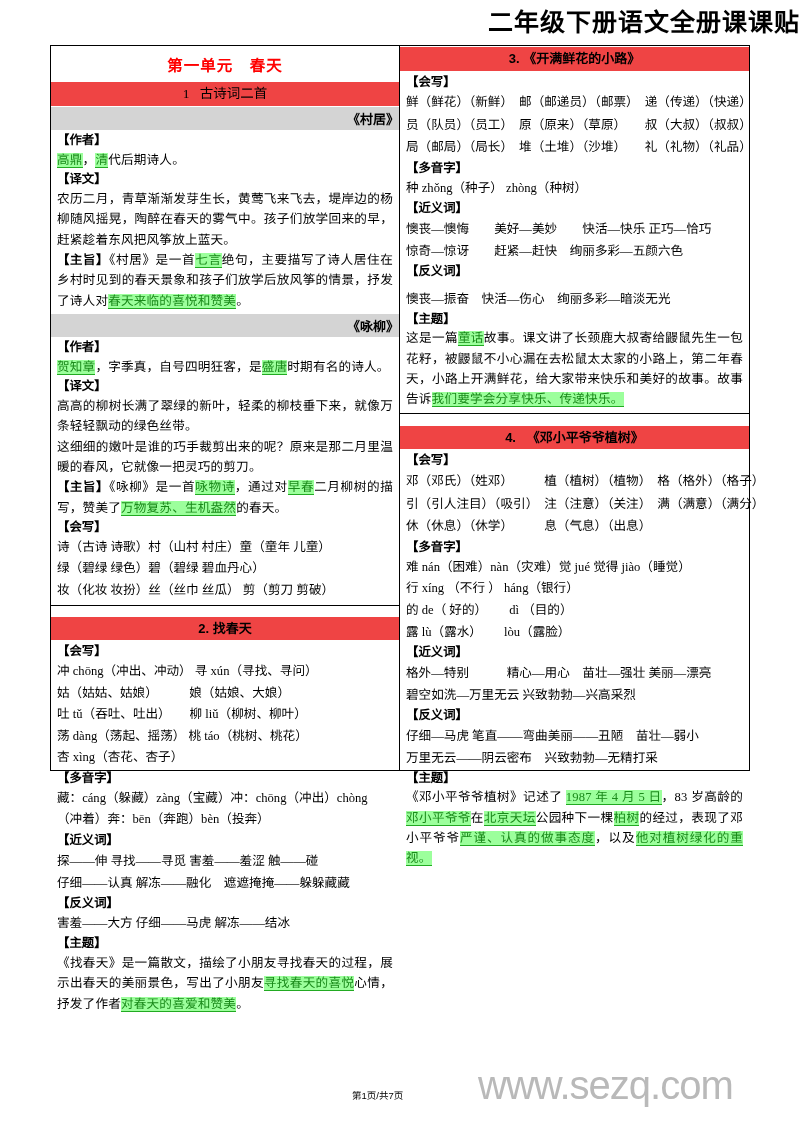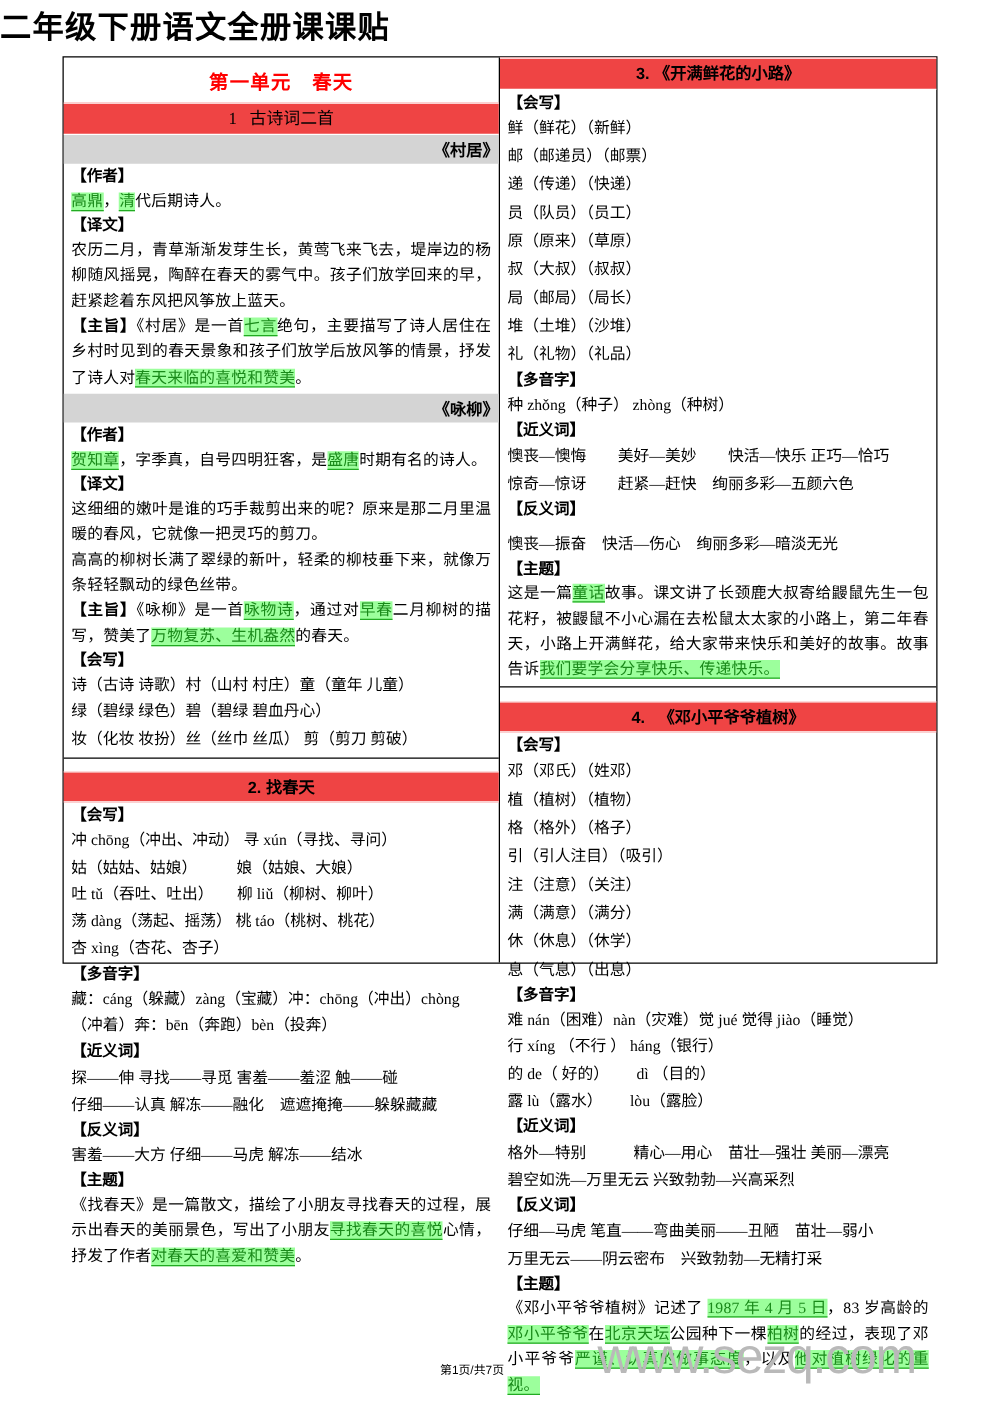--- a/index.html
+++ b/index.html
@@ -8,21 +8,21 @@
     background:#ffffff;
     font-family:"Liberation Serif","DejaVu Serif",serif;
     color:#000;
     position:relative;
     overflow:hidden;
   }
   .page{position:relative;width:800px;height:1131px;box-sizing:border-box;}
 
   
   .doc-title{
-    text-align:left;
+    text-align:right;
     font-family:"Liberation Serif","DejaVu Serif",serif;
     font-size:25px;
     font-weight:700;
     letter-spacing:1px;
     padding-top:8px;
     padding-bottom:22px;
     line-height:1.2;
   }
 
   
@@ -111,21 +111,21 @@
   }
 
   
   .charline{
     font-size:12.6px;
     line-height:1.72;
     white-space:nowrap;
   }
   .two-col-chars{
     display:grid;
-    grid-template-columns:1fr;
+    grid-template-columns:1fr 1fr 1fr;
     column-gap:6px;
     font-size:12.6px;
     line-height:1.8;
   }
   .two-col-chars span{white-space:nowrap;}
   .kai{font-family:"Liberation Serif","DejaVu Serif",serif;}
 
   .wordgrid{
     font-size:12.6px;
     line-height:1.75;
@@ -189,22 +189,22 @@
 
           <p class="para kai"><span class="lbl" style="display:inline">【主旨】</span><span>《村居》是一首</span><span class="hl">七言</span><span>绝句，主要描写了诗人居住在乡村时见到的春天景象和孩子们放学后放风筝的情景，抒发了诗人对</span><span class="hl">春天来临的喜悦和赞美</span><span>。</span></p>
         </div>
 
         <div class="poem-bar">《咏柳》</div>
         <div class="body">
           <span class="lbl">【作者】</span>
           <p class="para kai"><span class="hl">贺知章</span><span>，字季真，自号四明狂客，是</span><span class="hl">盛唐</span><span>时期有名的诗人。</span></p>
 
           <span class="lbl">【译文】</span>
+          <p class="para kai">高高的柳树长满了翠绿的新叶，轻柔的柳枝垂下来，就像万条轻轻飘动的绿色丝带。</p>
           <p class="para kai">这细细的嫩叶是谁的巧手裁剪出来的呢？原来是那二月里温暖的春风，它就像一把灵巧的剪刀。</p>
-          <p class="para kai">高高的柳树长满了翠绿的新叶，轻柔的柳枝垂下来，就像万条轻轻飘动的绿色丝带。</p>
 
           <p class="para kai"><span class="lbl" style="display:inline">【主旨】</span><span>《咏柳》是一首</span><span class="hl">咏物诗</span><span>，通过对</span><span class="hl">早春</span><span>二月柳树的描写，赞美了</span><span class="hl">万物复苏、生机盎然</span><span>的春天。</span></p>
 
           <span class="lbl">【会写】</span>
           <div class="charline">诗（古诗 诗歌）村（山村 村庄）童（童年 儿童）</div>
           <div class="charline">绿（碧绿 绿色）碧（碧绿 碧血丹心）</div>
           <div class="charline">妆（化妆 妆扮）丝（丝巾 丝瓜） 剪（剪刀 剪破）</div>
         </div>
       </div>
 

